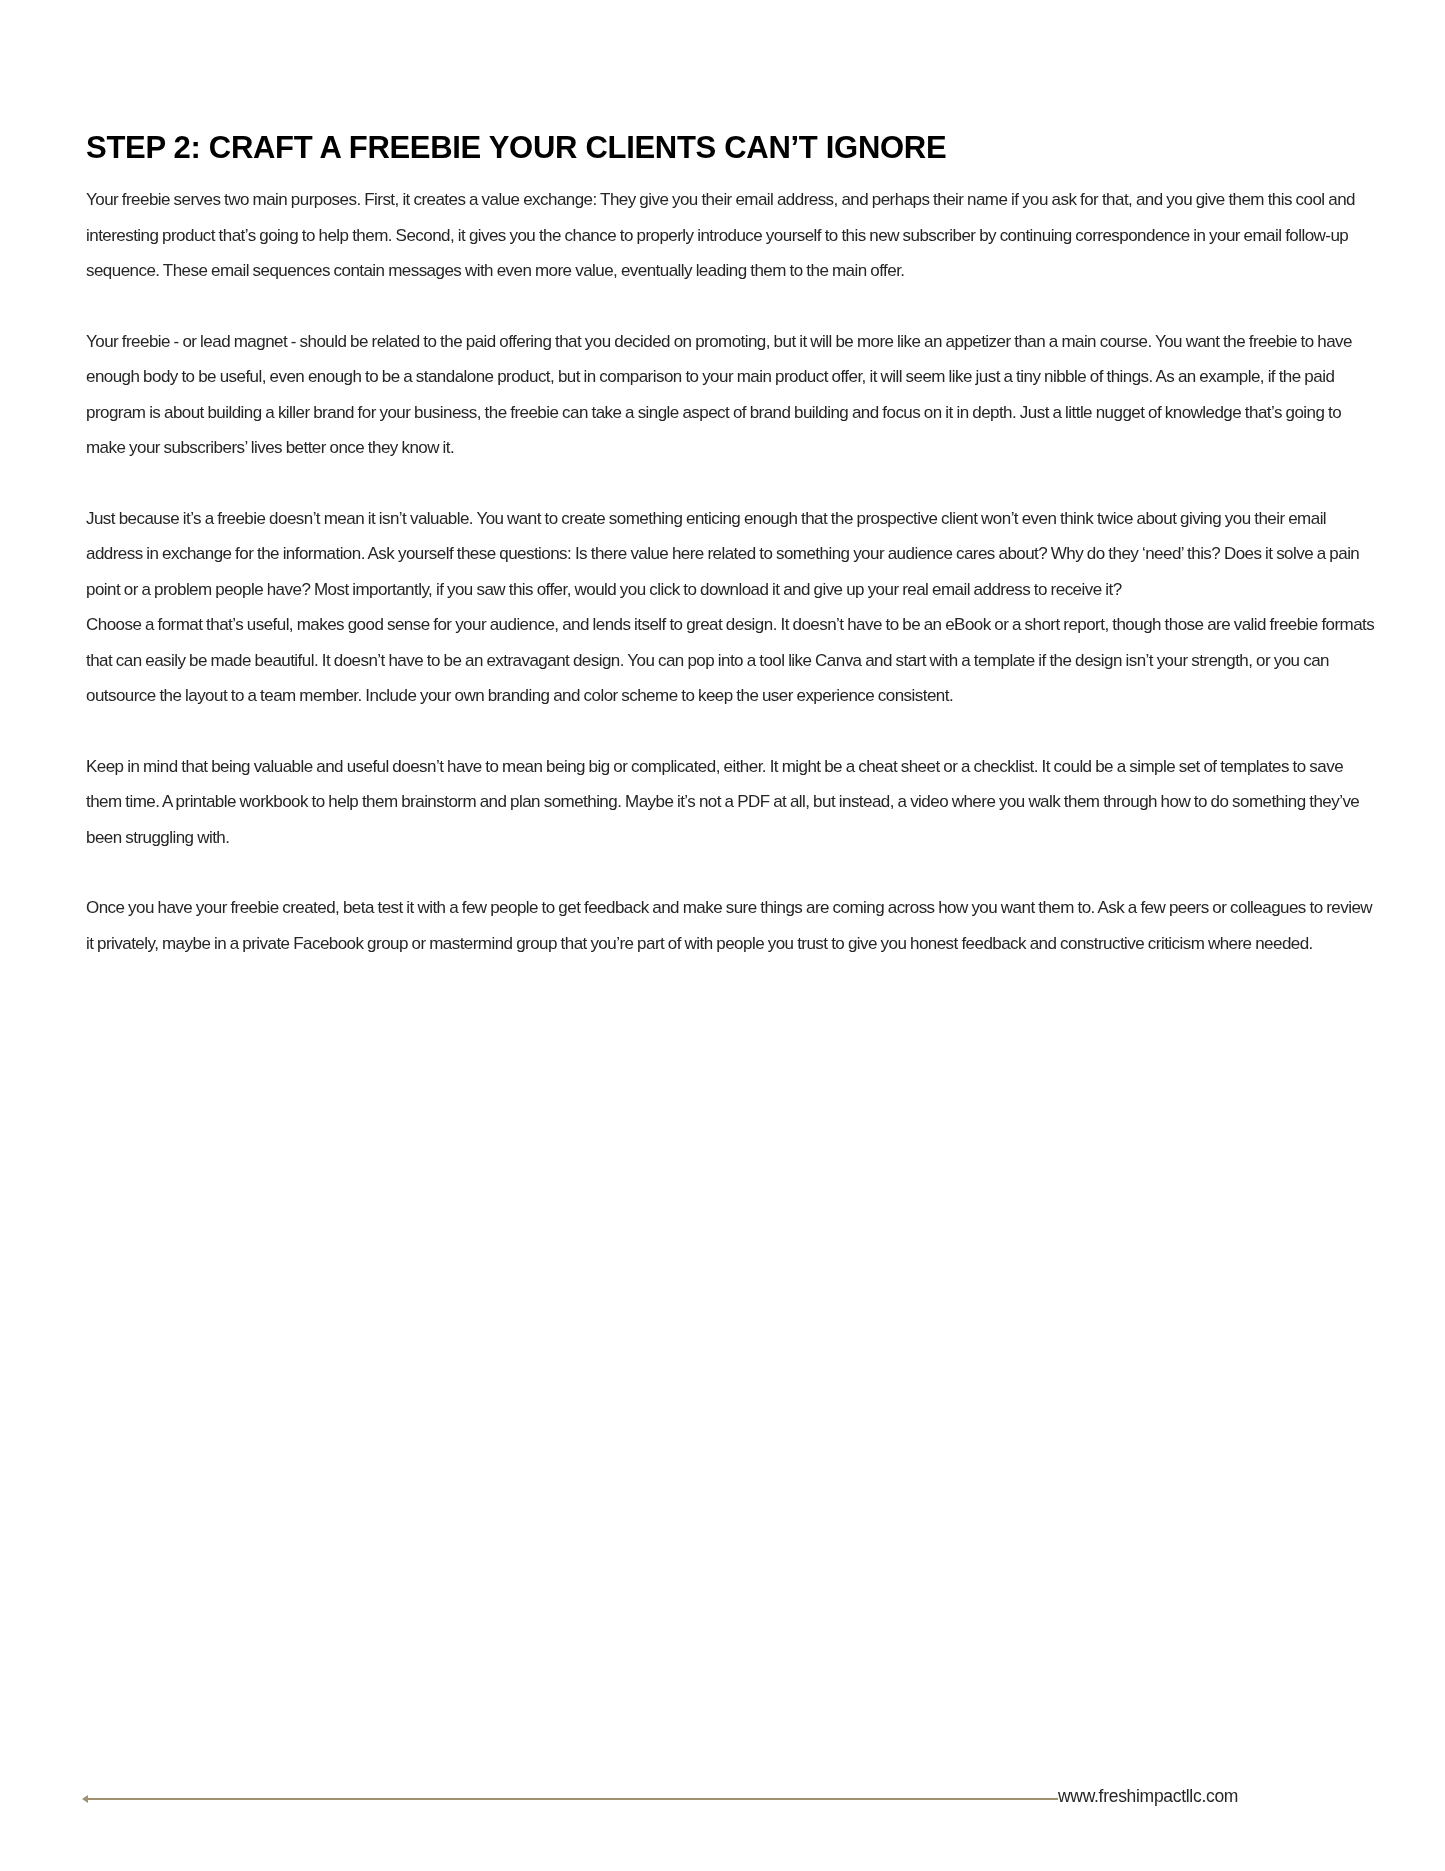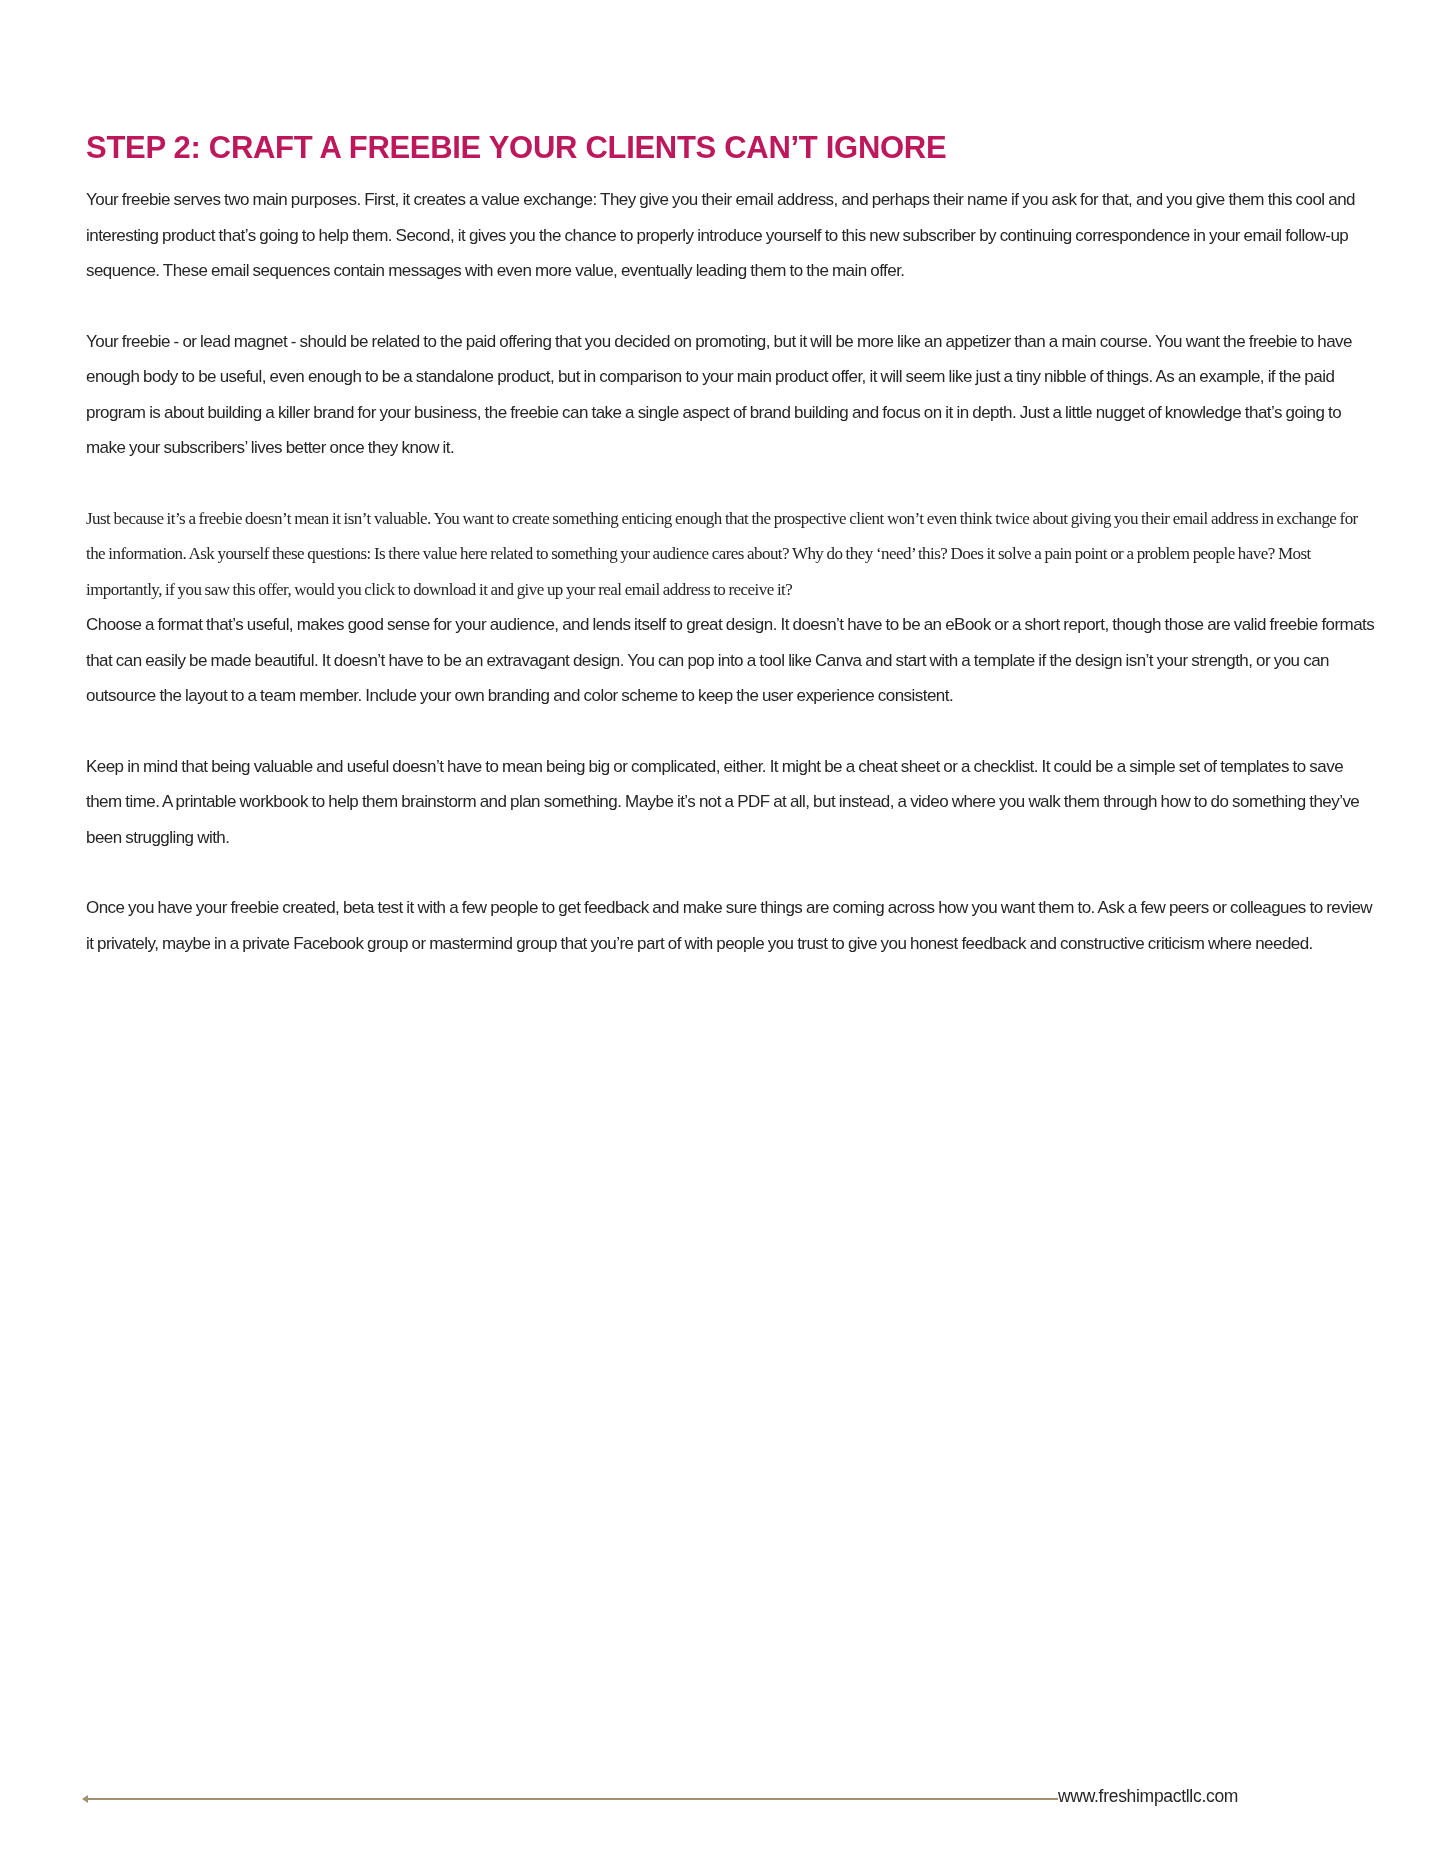--- a/index.html
+++ b/index.html
@@ -18,34 +18,34 @@
     .page {
       position: absolute;
       left: 86px;
       top: 128px;
       width: 1290px;
     }
     .heading {
       font-family: "Liberation Sans", sans-serif;
       font-weight: bold;
       font-size: 31px;
-      color: #be185d;
+      color: #000000;
       margin: 0 0 14px 0;
       letter-spacing: -0.3px;
       line-height: 40px;
     }
     .para {
       font-size: 17px;
       line-height: 35.5px;
       margin: 0 0 35px 0;
       letter-spacing: -0.55px;
       word-spacing: -0.5px;
       color: #262626;
     }
-    .para.tight { margin-bottom: 0; font-family: Liberation Serif, serif; }
+    .para.tight { margin-bottom: 0; }
     .footer {
       position: absolute;
       left: 82px;
       top: 1786px;
       width: 1200px;
       height: 24px;
     }
     .footer-line {
       position: absolute;
       left: 4px;

